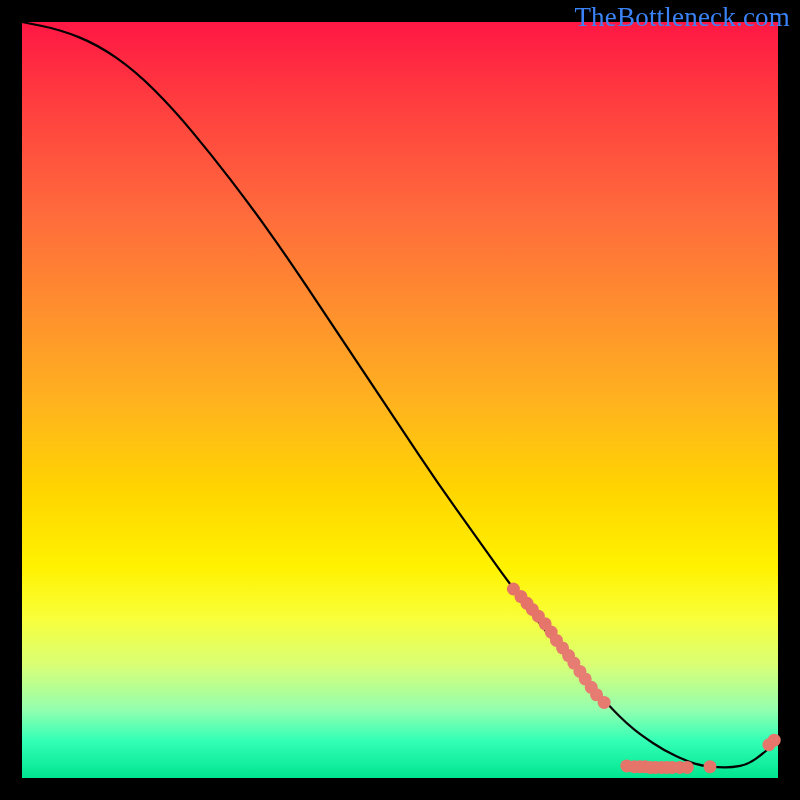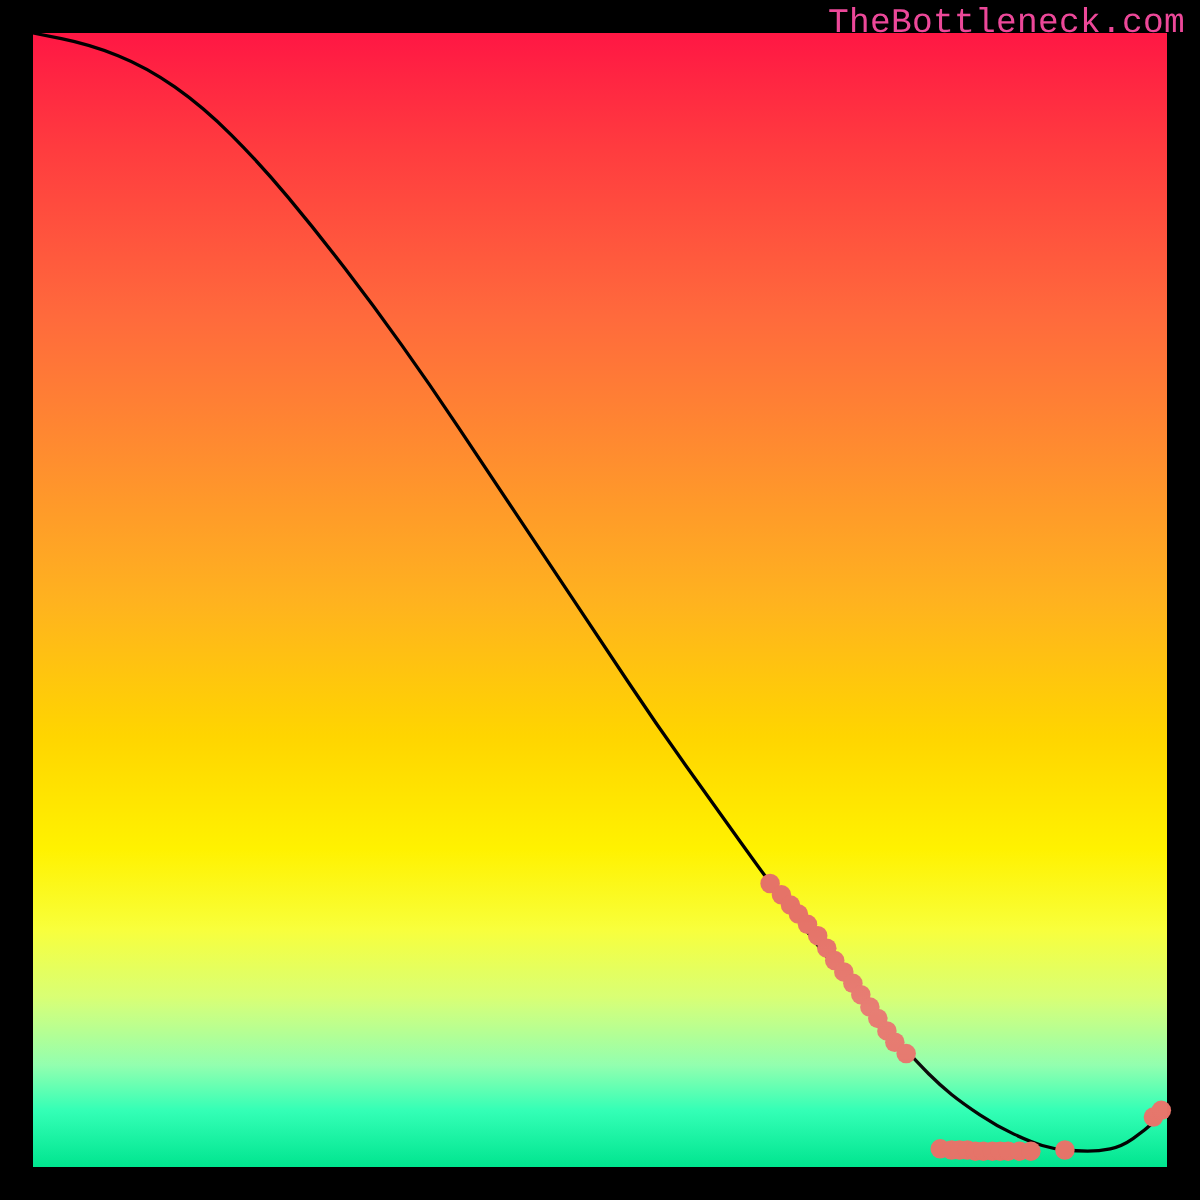--- a/index.html
+++ b/index.html
@@ -47,23 +47,23 @@
   svg.curve-layer {
     position: absolute;
     left: 0; top: 0;
     width: 100%; height: 100%;
     overflow: visible;
   }
   .attribution {
     position: absolute;
     top: 2px;
     right: 10px;
-    font-family: Liberation Mono, monospace;
-    font-size: 23px;
-    color: #ec4899;
+    font-family: Liberation Serif, serif;
+    font-size: 27px;
+    color: #3b82f6;
     letter-spacing: 0.2px;
     user-select: none;
   }
 </style>
 </head>
 <body>
 
 <div class="stage">
   <div class="plot-area faded">
     <svg class="curve-layer" viewBox="0 0 756 756" preserveAspectRatio="none">

